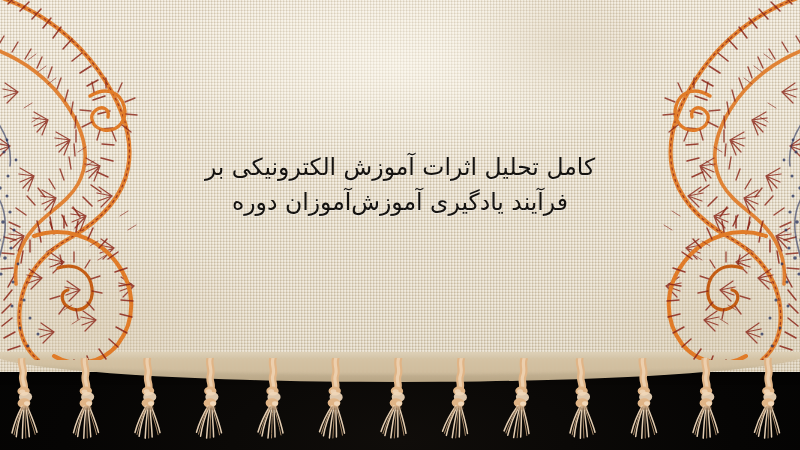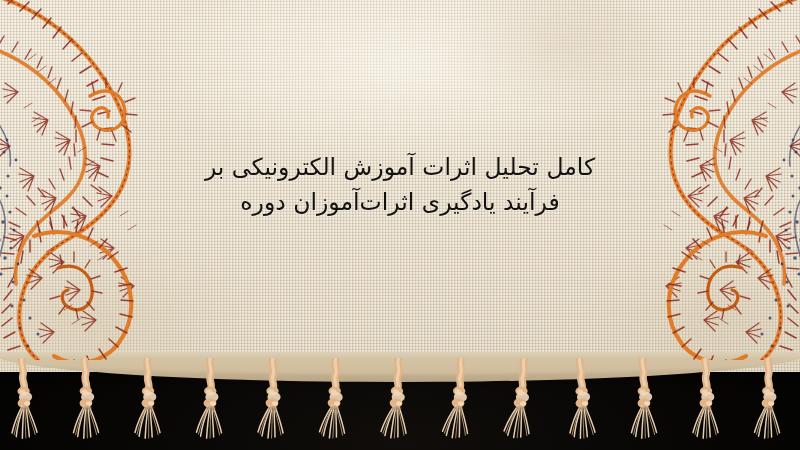--- a/index.html
+++ b/index.html
@@ -321,21 +321,21 @@
                    M96,246 l8,-5 M104,260 l8,-5
                    M70,310 l8,-5 M78,324 l8,-5
                    M126,216 l8,-5 M134,230 l8,-5"></path>
         </g>
       </g>
     </svg>
   </div>
 
   <div class="title-wrap">
     <p class="title">کامل تحلیل اثرات آموزش الکترونیکی بر</p>
-    <p class="title">فرآیند یادگیری اثرات‌آموزان دوره</p>
+    <p class="title">فرآیند یادگیری آموزش‌آموزان دوره</p>
   </div>
 
   <div class="fringe" id="fringe">
       <div class="tassel" style="left: 8px; transform: rotate(-4deg);">
   <svg viewBox="0 0 34 92" xmlns="http://www.w3.org/2000/svg" aria-hidden="true">
     <g stroke-linecap="round">
 
       <path d="M17,0 C15,7 19,11 17,17 C15,23 19,26 17,31" stroke="#e0b486" stroke-width="7.5" fill="none"></path>
       <path d="M17,0 C15,7 19,11 17,17 C15,23 19,26 17,31" stroke="#f0d8bb" stroke-width="3.2" fill="none" opacity=".75"></path>
 

